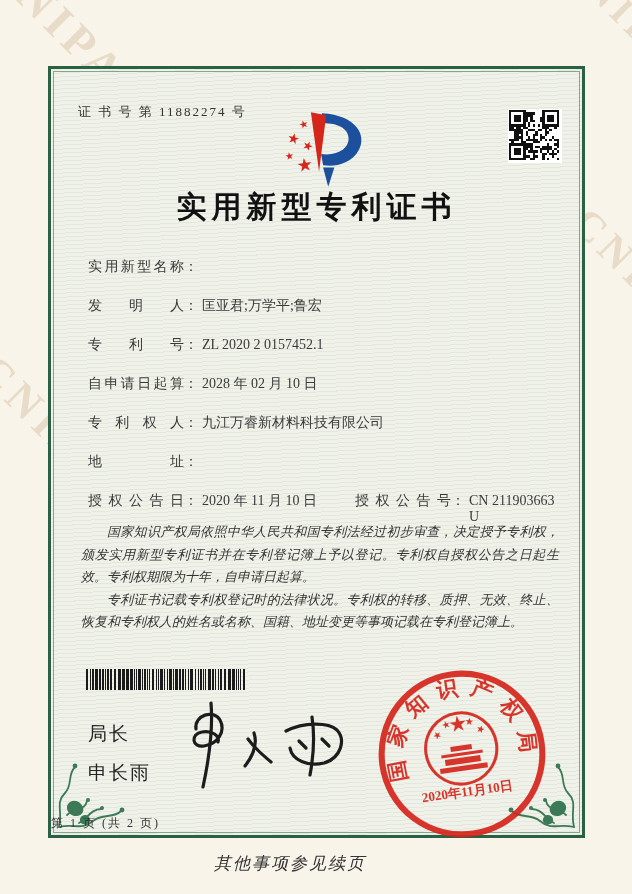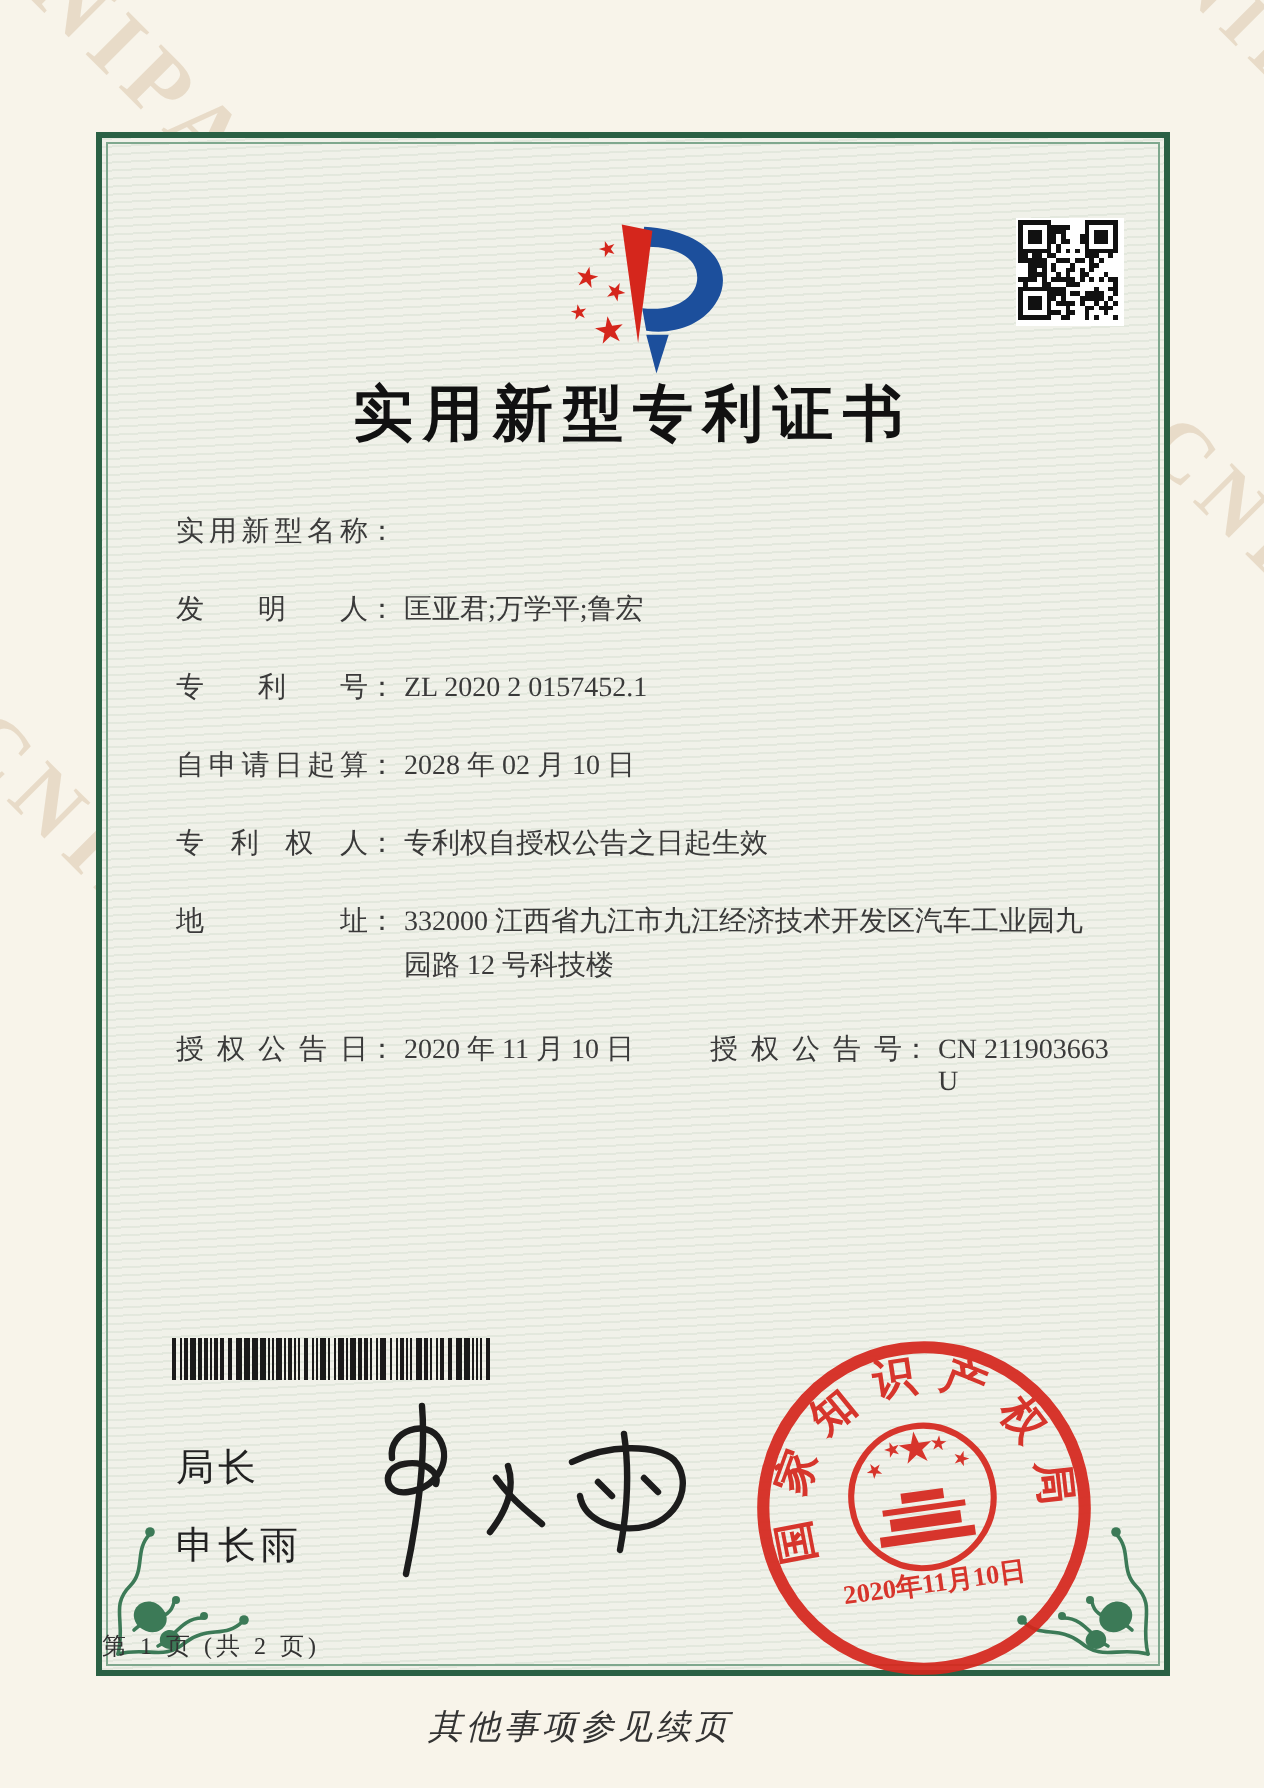--- a/index.html
+++ b/index.html
@@ -122,20 +122,21 @@
       <path d="M28,74 c-4,-6 4,-11 8,-6 c4,5 -3,10 -8,6 z"></path>
       <circle cx="22" cy="17" r="2.4"></circle>
       <circle cx="69" cy="61" r="2.4"></circle>
       <circle cx="35" cy="51" r="2"></circle>
       <circle cx="49" cy="59" r="2"></circle>
     </g>
   </svg>
 
   <div class="content">
 
+    <div class="cert-no">证 书 号 第 11882274 号</div>
 
     <div class="qr">
       <svg id="qr-svg" width="50" height="50" viewBox="0 0 21 21" shape-rendering="crispEdges">
           <rect x="0" y="0" width="1" height="1" fill="#111"></rect>
           <rect x="1" y="0" width="1" height="1" fill="#111"></rect>
           <rect x="2" y="0" width="1" height="1" fill="#111"></rect>
           <rect x="3" y="0" width="1" height="1" fill="#111"></rect>
           <rect x="4" y="0" width="1" height="1" fill="#111"></rect>
           <rect x="5" y="0" width="1" height="1" fill="#111"></rect>
           <rect x="6" y="0" width="1" height="1" fill="#111"></rect>
@@ -405,41 +406,44 @@
         <span class="fvalue">ZL 2020 2 0157452.1</span>
       </div>
       <div class="frow">
         <span class="flabel">自申请日起算</span>
           <span class="fcolon">：</span>
         <span class="fvalue">2028 年 02 月 10 日</span>
       </div>
       <div class="frow">
         <span class="flabel">专利权人</span>
           <span class="fcolon">：</span>
-        <span class="fvalue">专利权自授权公告之日起生效</span>
+        <span class="fvalue">九江万睿新材料科技有限公司</span>
       </div>
       <div class="frow addr">
         <span class="flabel">地址</span>
           <span class="fcolon">：</span>
-        <span class="fvalue">332000 江西省九江市九江经济技术开发区汽车工业园九园路 12 号科技楼</span>
       </div>
       <div class="frow pairs">
         <span class="pair1 frow" style="margin-bottom:0;">
           <span class="flabel">授权公告日</span>
             <span class="fcolon">：</span>
           <span class="fvalue">2020 年 11 月 10 日</span>
         </span>
         <span class="frow" style="margin-bottom:0;">
           <span class="flabel">授权公告号</span>
             <span class="fcolon">：</span>
           <span class="fvalue">CN 211903663 U</span>
         </span>
       </div>
     </div>
 
+    <div class="paras">
+      <p>国家知识产权局依照中华人民共和国专利法经过初步审查，决定授予专利权，颁发实用新型专利证书并在专利登记簿上予以登记。专利权自授权公告之日起生效。专利权期限为十年，自申请日起算。</p>
+      <p>专利证书记载专利权登记时的法律状况。专利权的转移、质押、无效、终止、恢复和专利权人的姓名或名称、国籍、地址变更等事项记载在专利登记簿上。</p>
+    </div>
 
     <div class="barcode" id="barcode">
         <span style="width: 2px; background: rgb(26, 26, 26); margin-right: 2px;"></span>
         <span style="width: 1px; background: rgb(26, 26, 26); margin-right: 1px;"></span>
         <span style="width: 2px; background: rgb(26, 26, 26); margin-right: 1px;"></span>
         <span style="width: 3px; background: rgb(26, 26, 26); margin-right: 1px;"></span>
         <span style="width: 2px; background: rgb(26, 26, 26); margin-right: 1px;"></span>
         <span style="width: 2px; background: rgb(26, 26, 26); margin-right: 1px;"></span>
         <span style="width: 1px; background: rgb(26, 26, 26); margin-right: 1px;"></span>
         <span style="width: 2px; background: rgb(26, 26, 26); margin-right: 1px;"></span>

